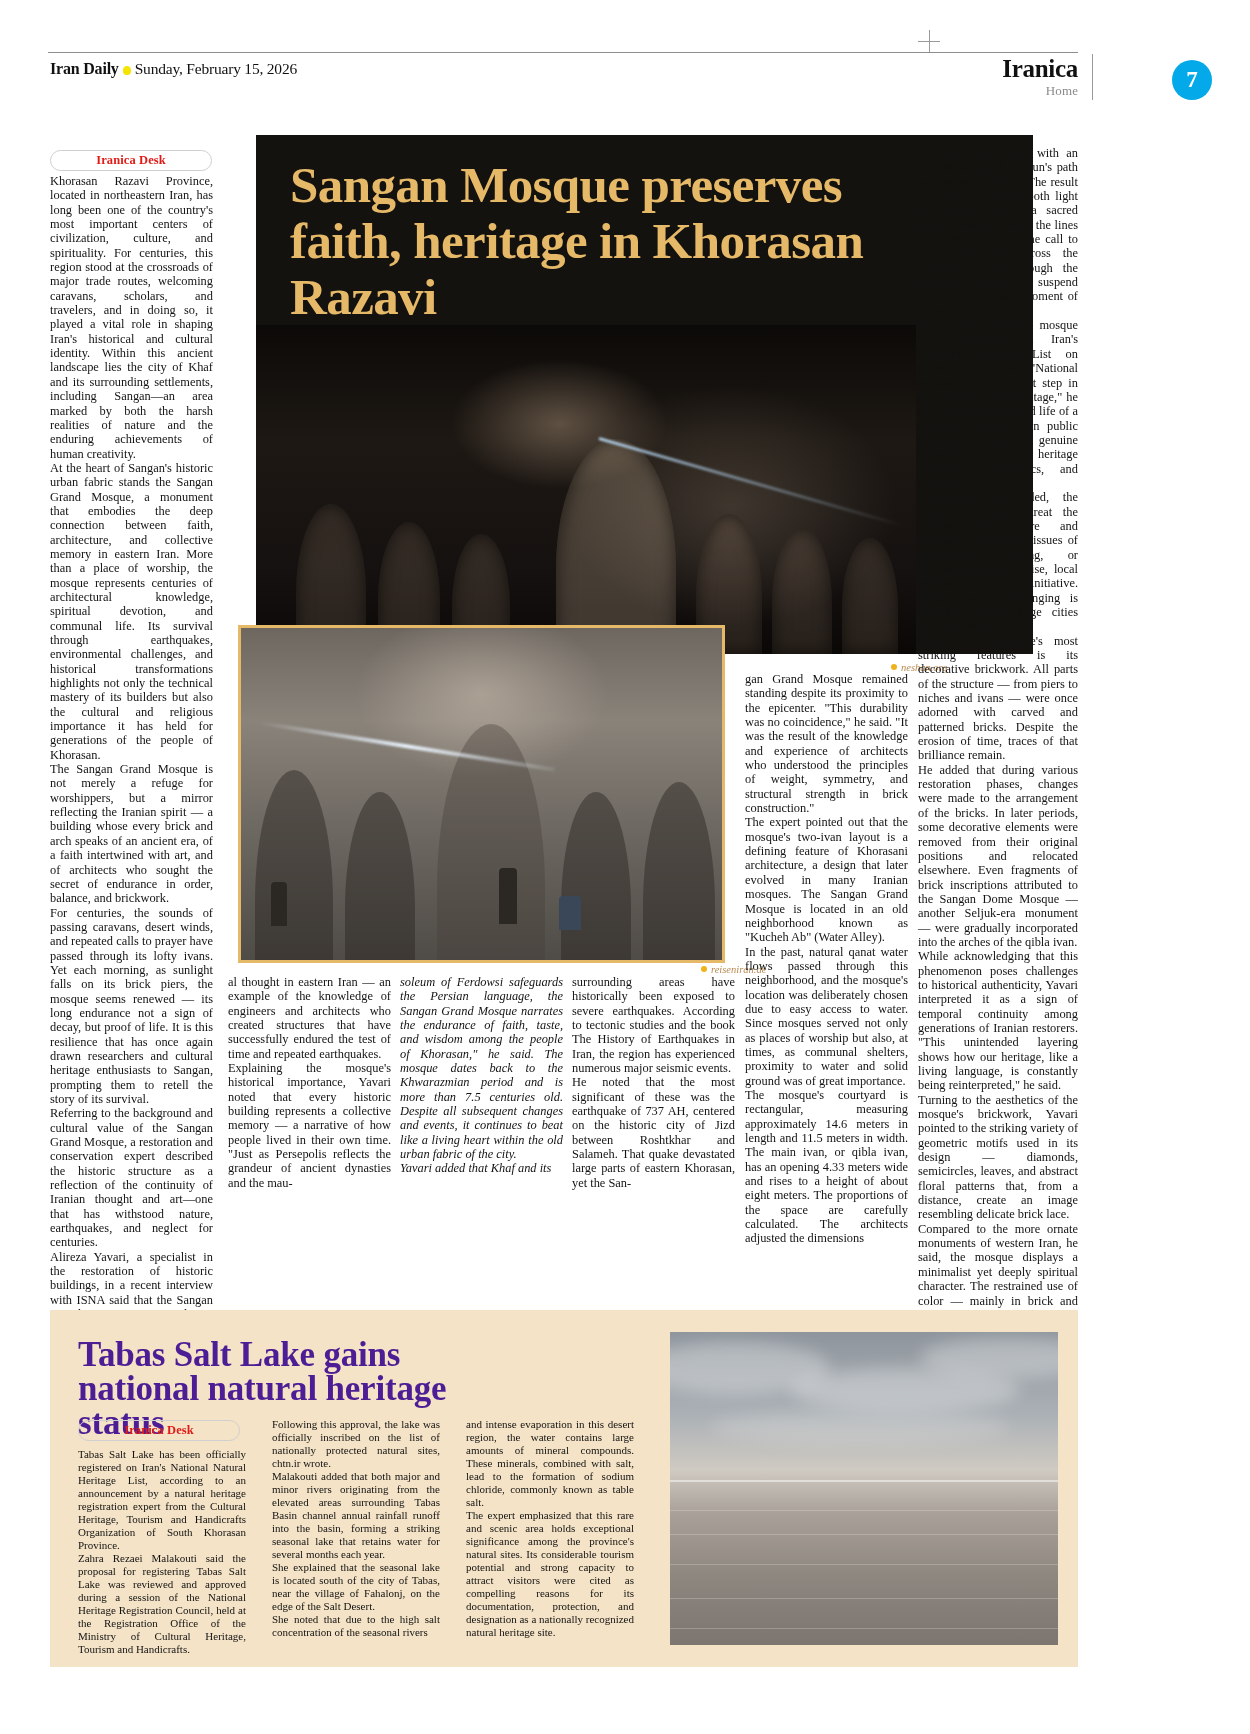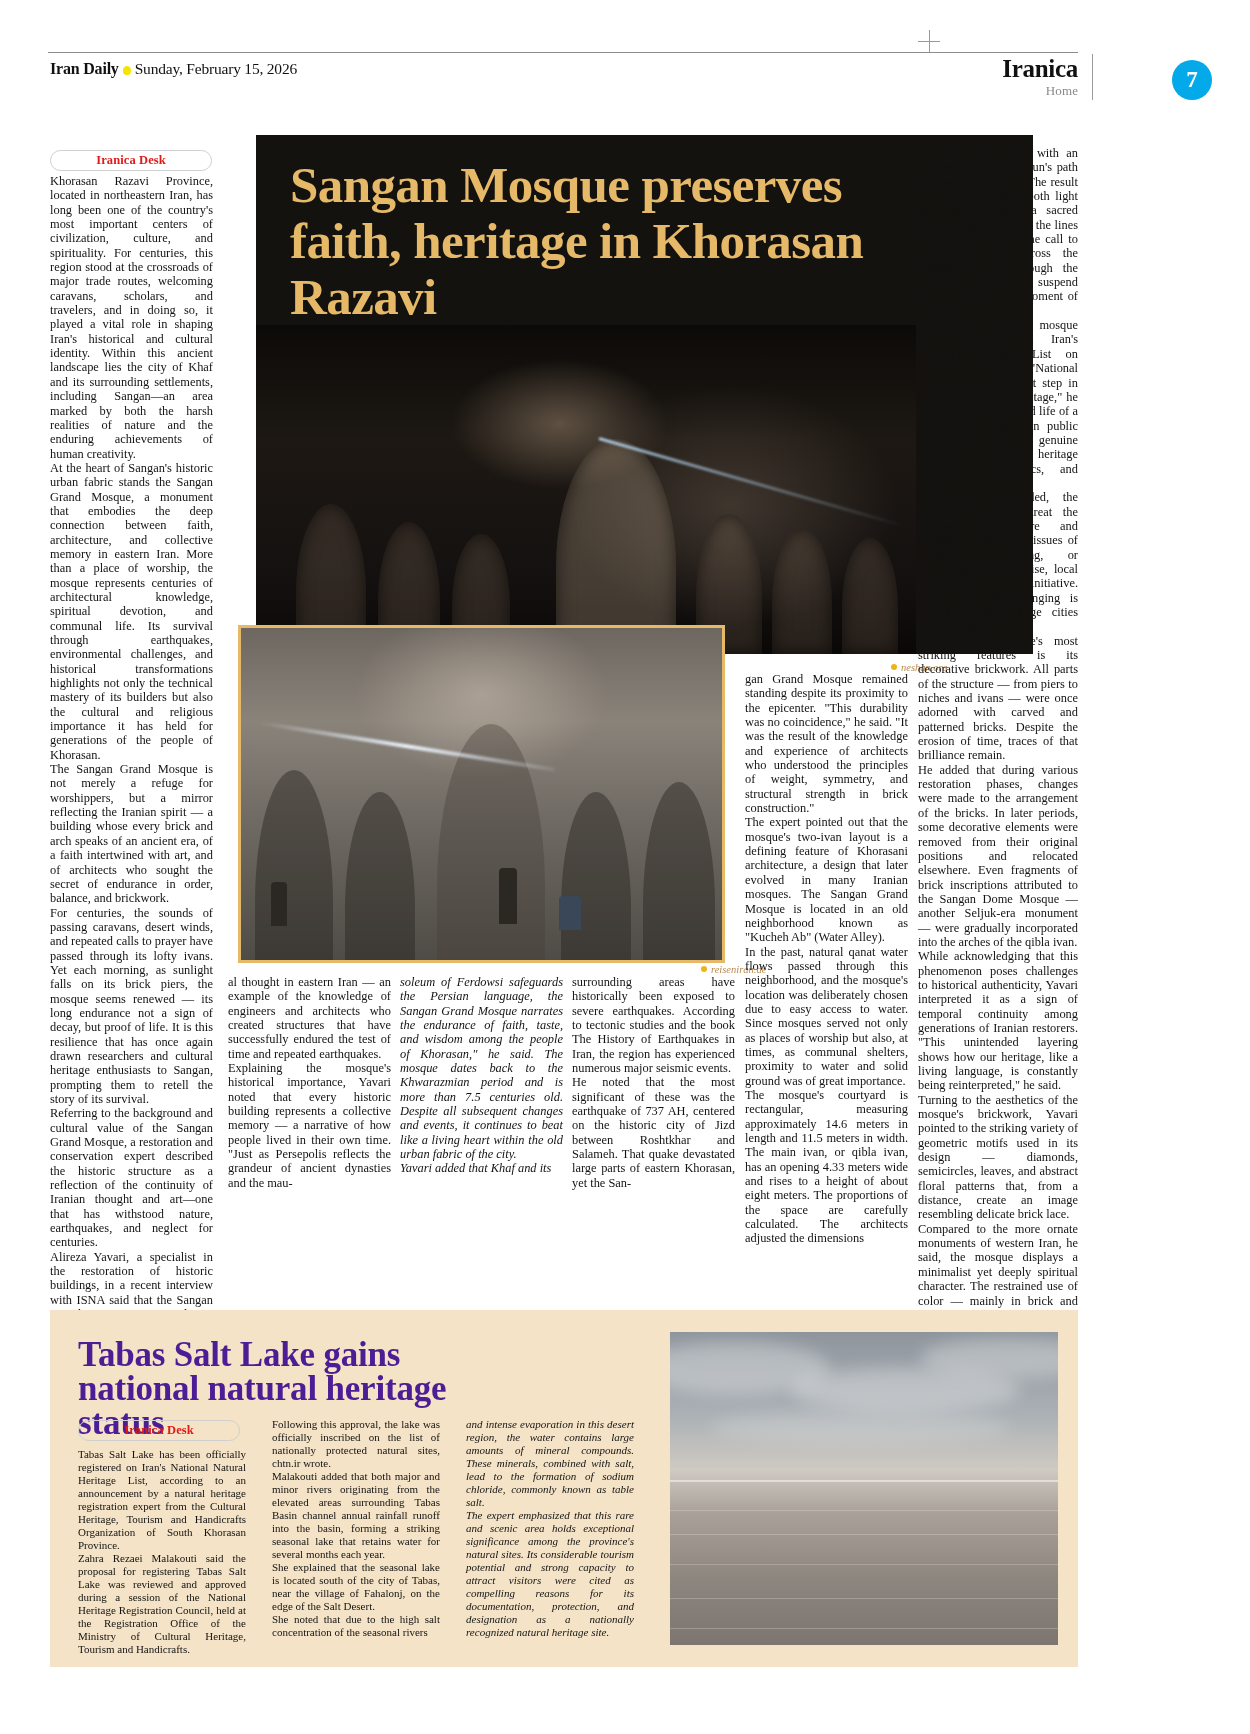--- a/index.html
+++ b/index.html
@@ -153,21 +153,21 @@
     font-size:35px; font-weight:bold; line-height:34px;
     color:#4c1d95; letter-spacing:-0.2px;
   }
   #feat-badge { position:absolute; left:28px; top:110px; }
   .fcol {
     position:absolute; font-size:11px; line-height:13px;
     text-align:justify; hyphens:auto; -webkit-hyphens:auto; color:#131313;
   }
   #f1 { left:28px; top:138px; width:168px; }
   #f2 { left:222px; top:108px; width:168px; }
-  #f3 { left:416px; top:108px; width:168px;font-style:italic; }
+  #f3 { left:416px; top:108px; width:168px; }
   #featphoto {
     position:absolute; left:620px; top:22px; width:388px; height:313px;
     overflow:hidden;
     background:
       linear-gradient(180deg,#8e959c 0%, #aab0b5 26%, #cfcac2 44%, #a8a099 58%, #8e8780 78%, #7c7570 100%);
   }
   .cloud {
     position:absolute; background:rgba(255,255,255,0.30); border-radius:50%;
     filter:blur(8px);
   }

